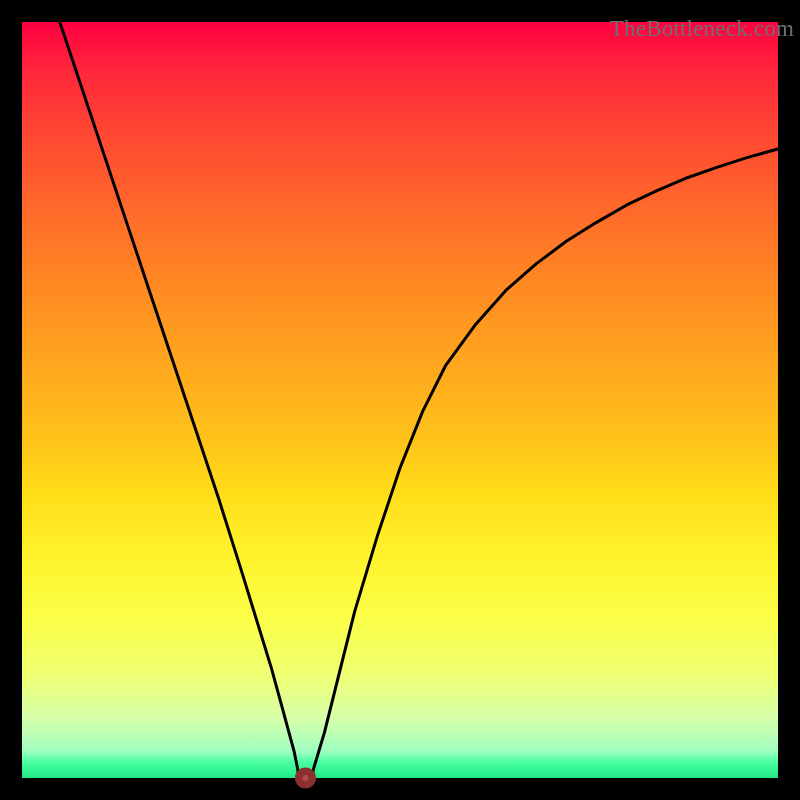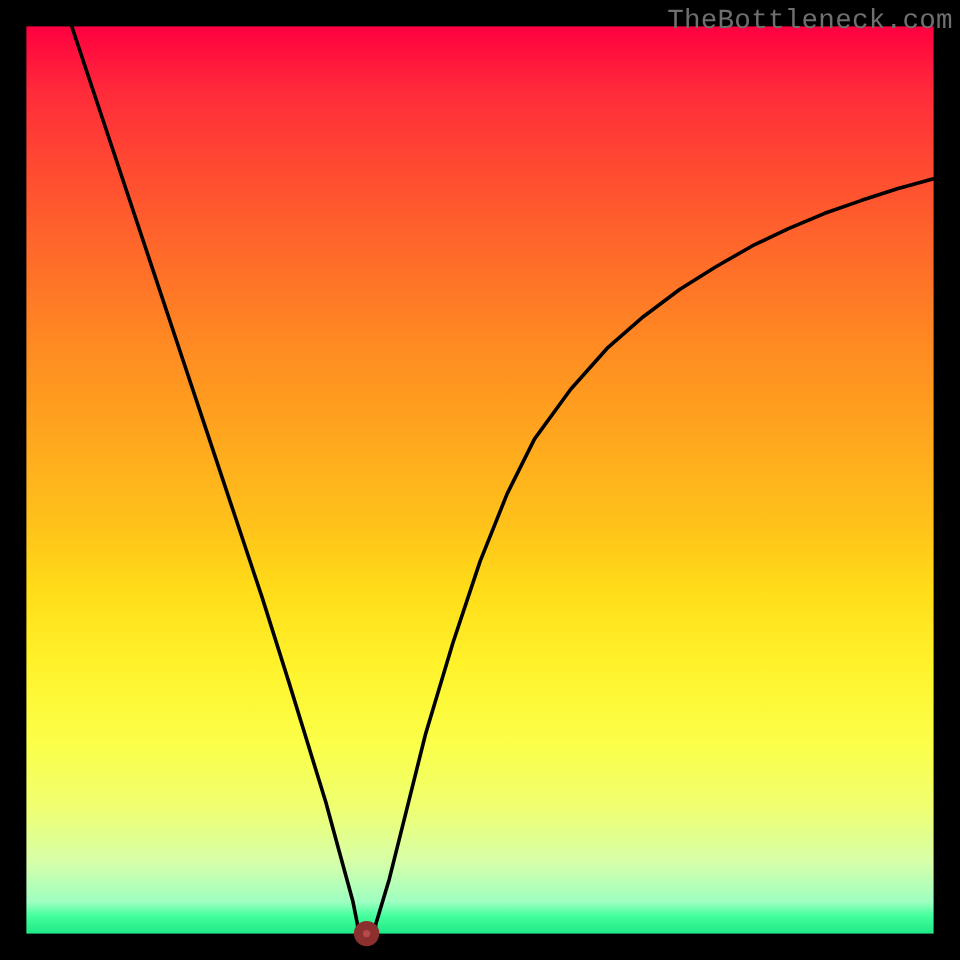--- a/index.html
+++ b/index.html
@@ -40,23 +40,23 @@
       #fbff48 79%,
       #efff70 86%,
       #d7ffa8 92%,
       #9effc2 96.5%,
       #46ff9e 98%,
       #1fe886 100%
     );
   }
   .watermark {
     position: absolute;
-    top: 4px;
+    top: 16px;
     right: 6px;
-    font-family: Liberation Mono, monospace;
+    font-family: Liberation Serif, serif;
     font-size: 23px;
     color: #6f6f70;
     letter-spacing: 0.2px;
   }
   svg.curve-layer {
     position: absolute;
     left: 22px;
     top: 22px;
     width: 756px;
     height: 756px;

